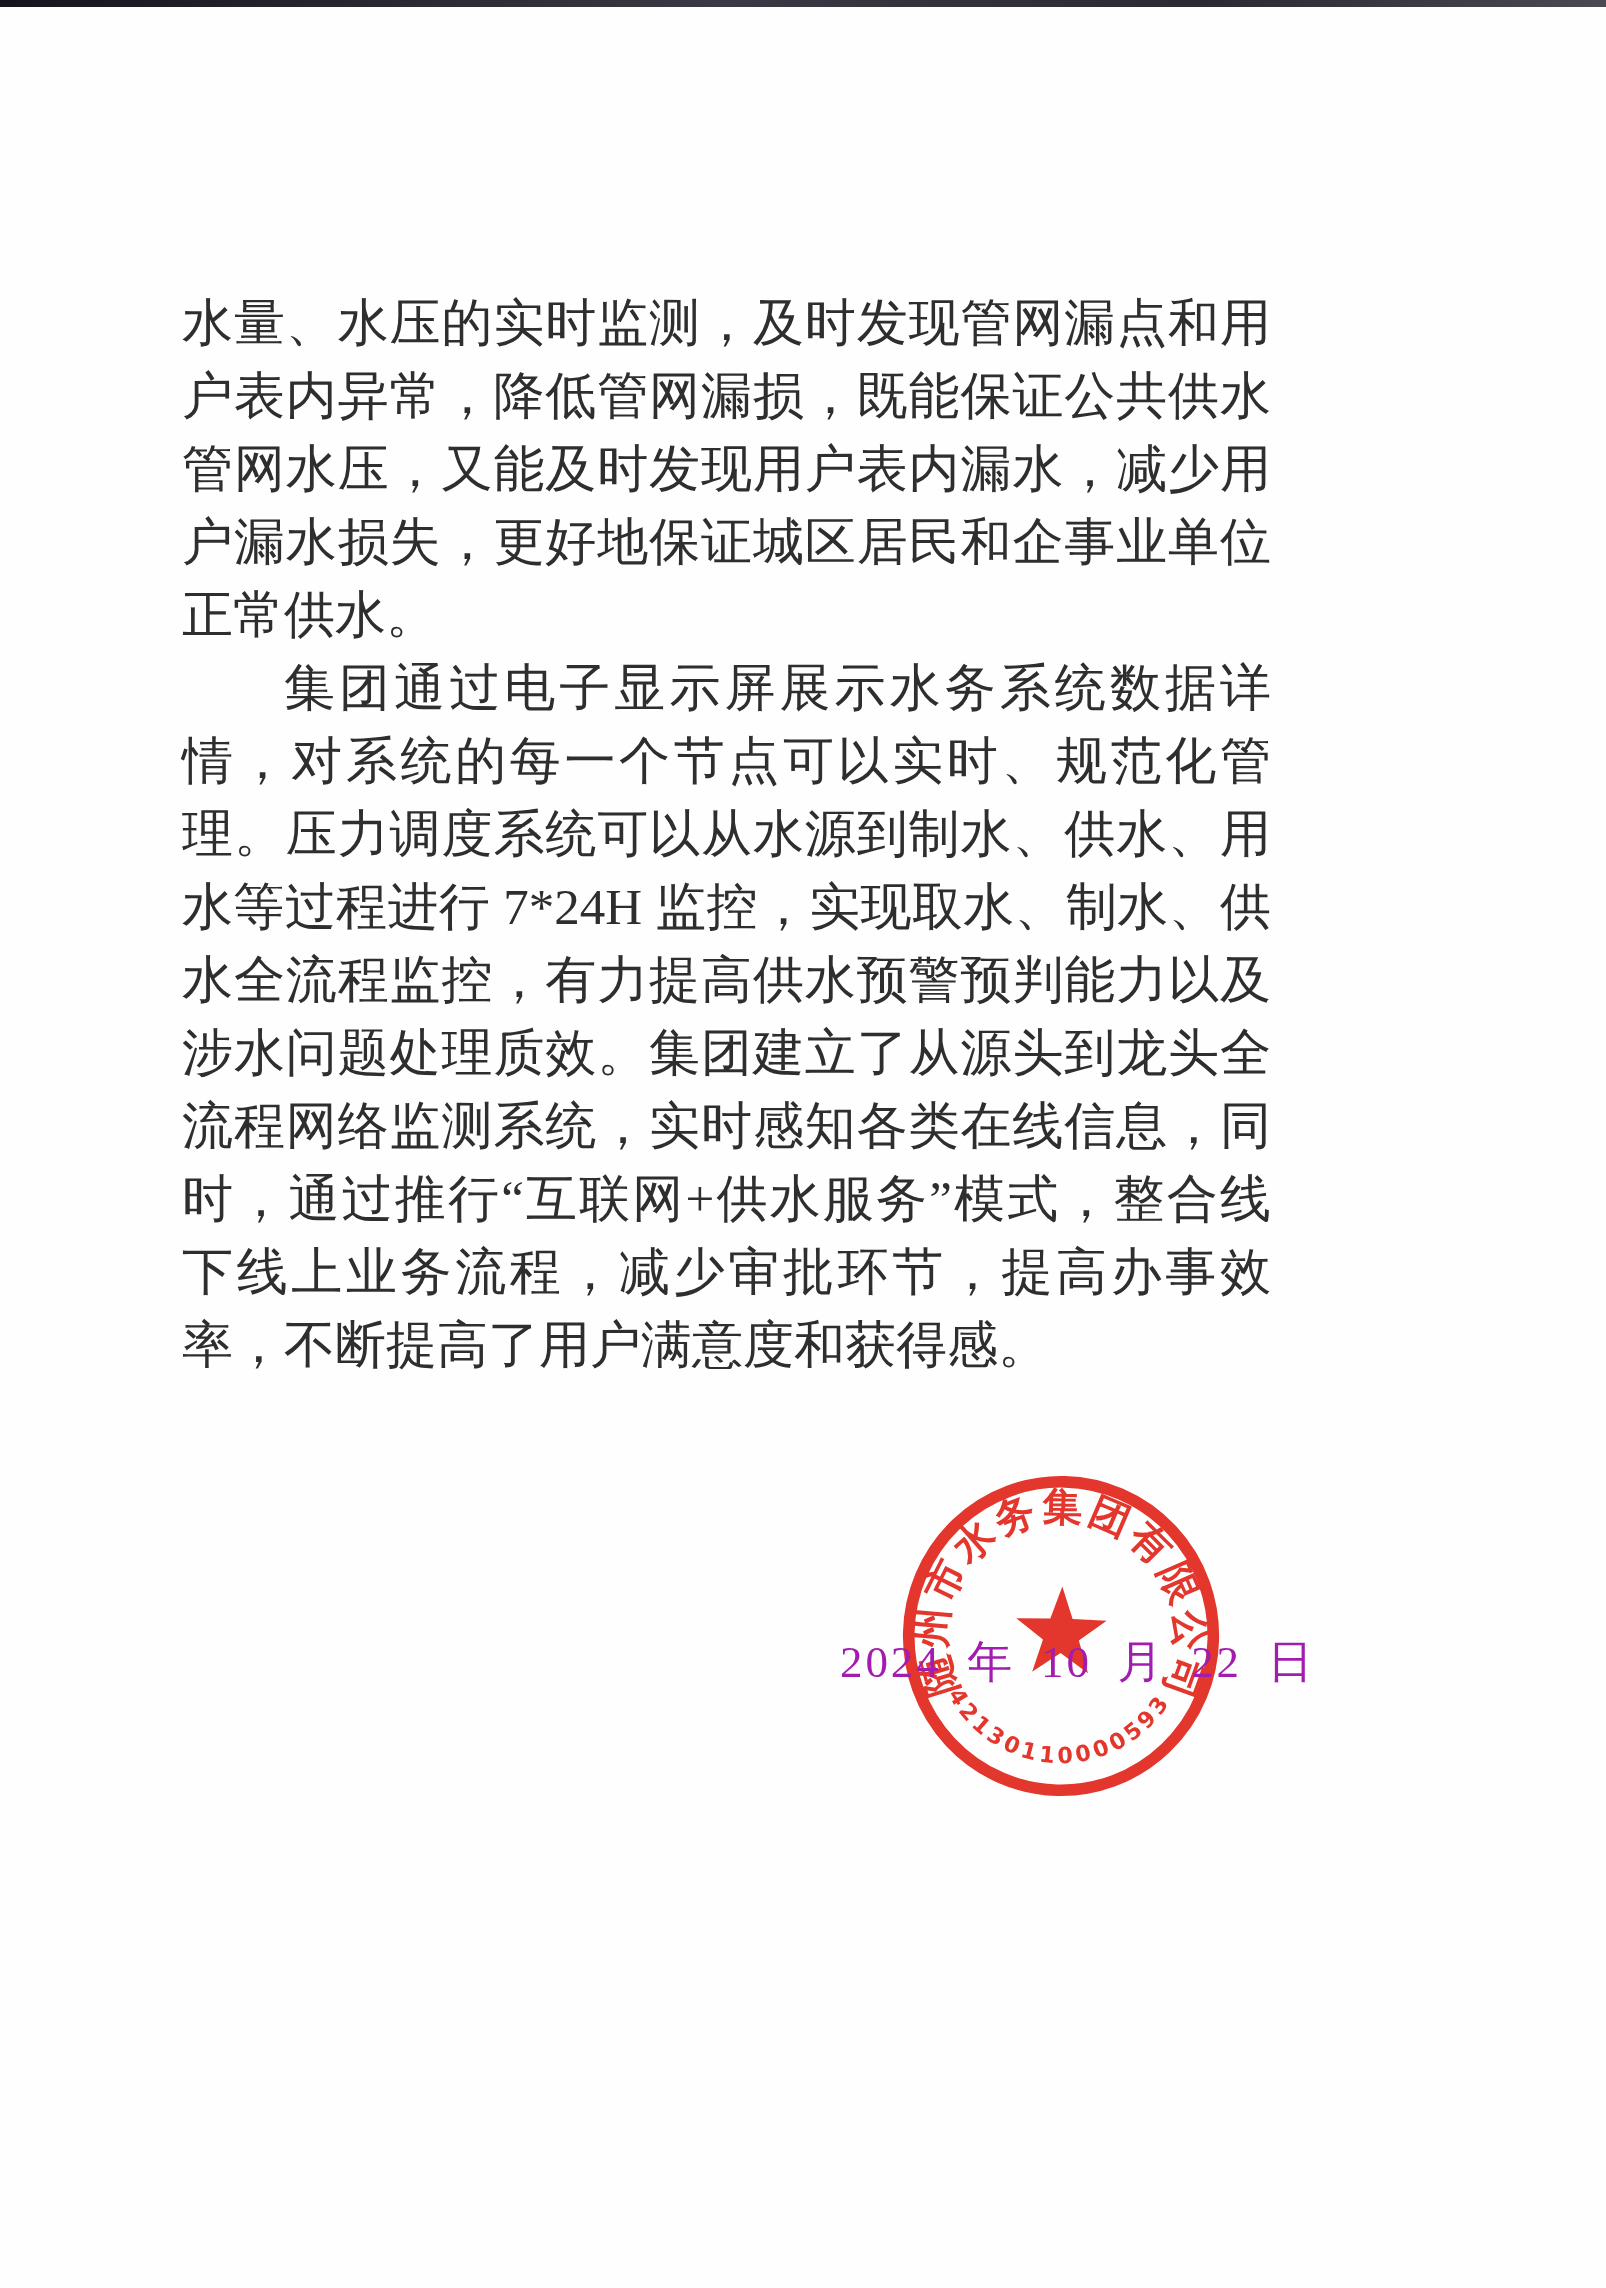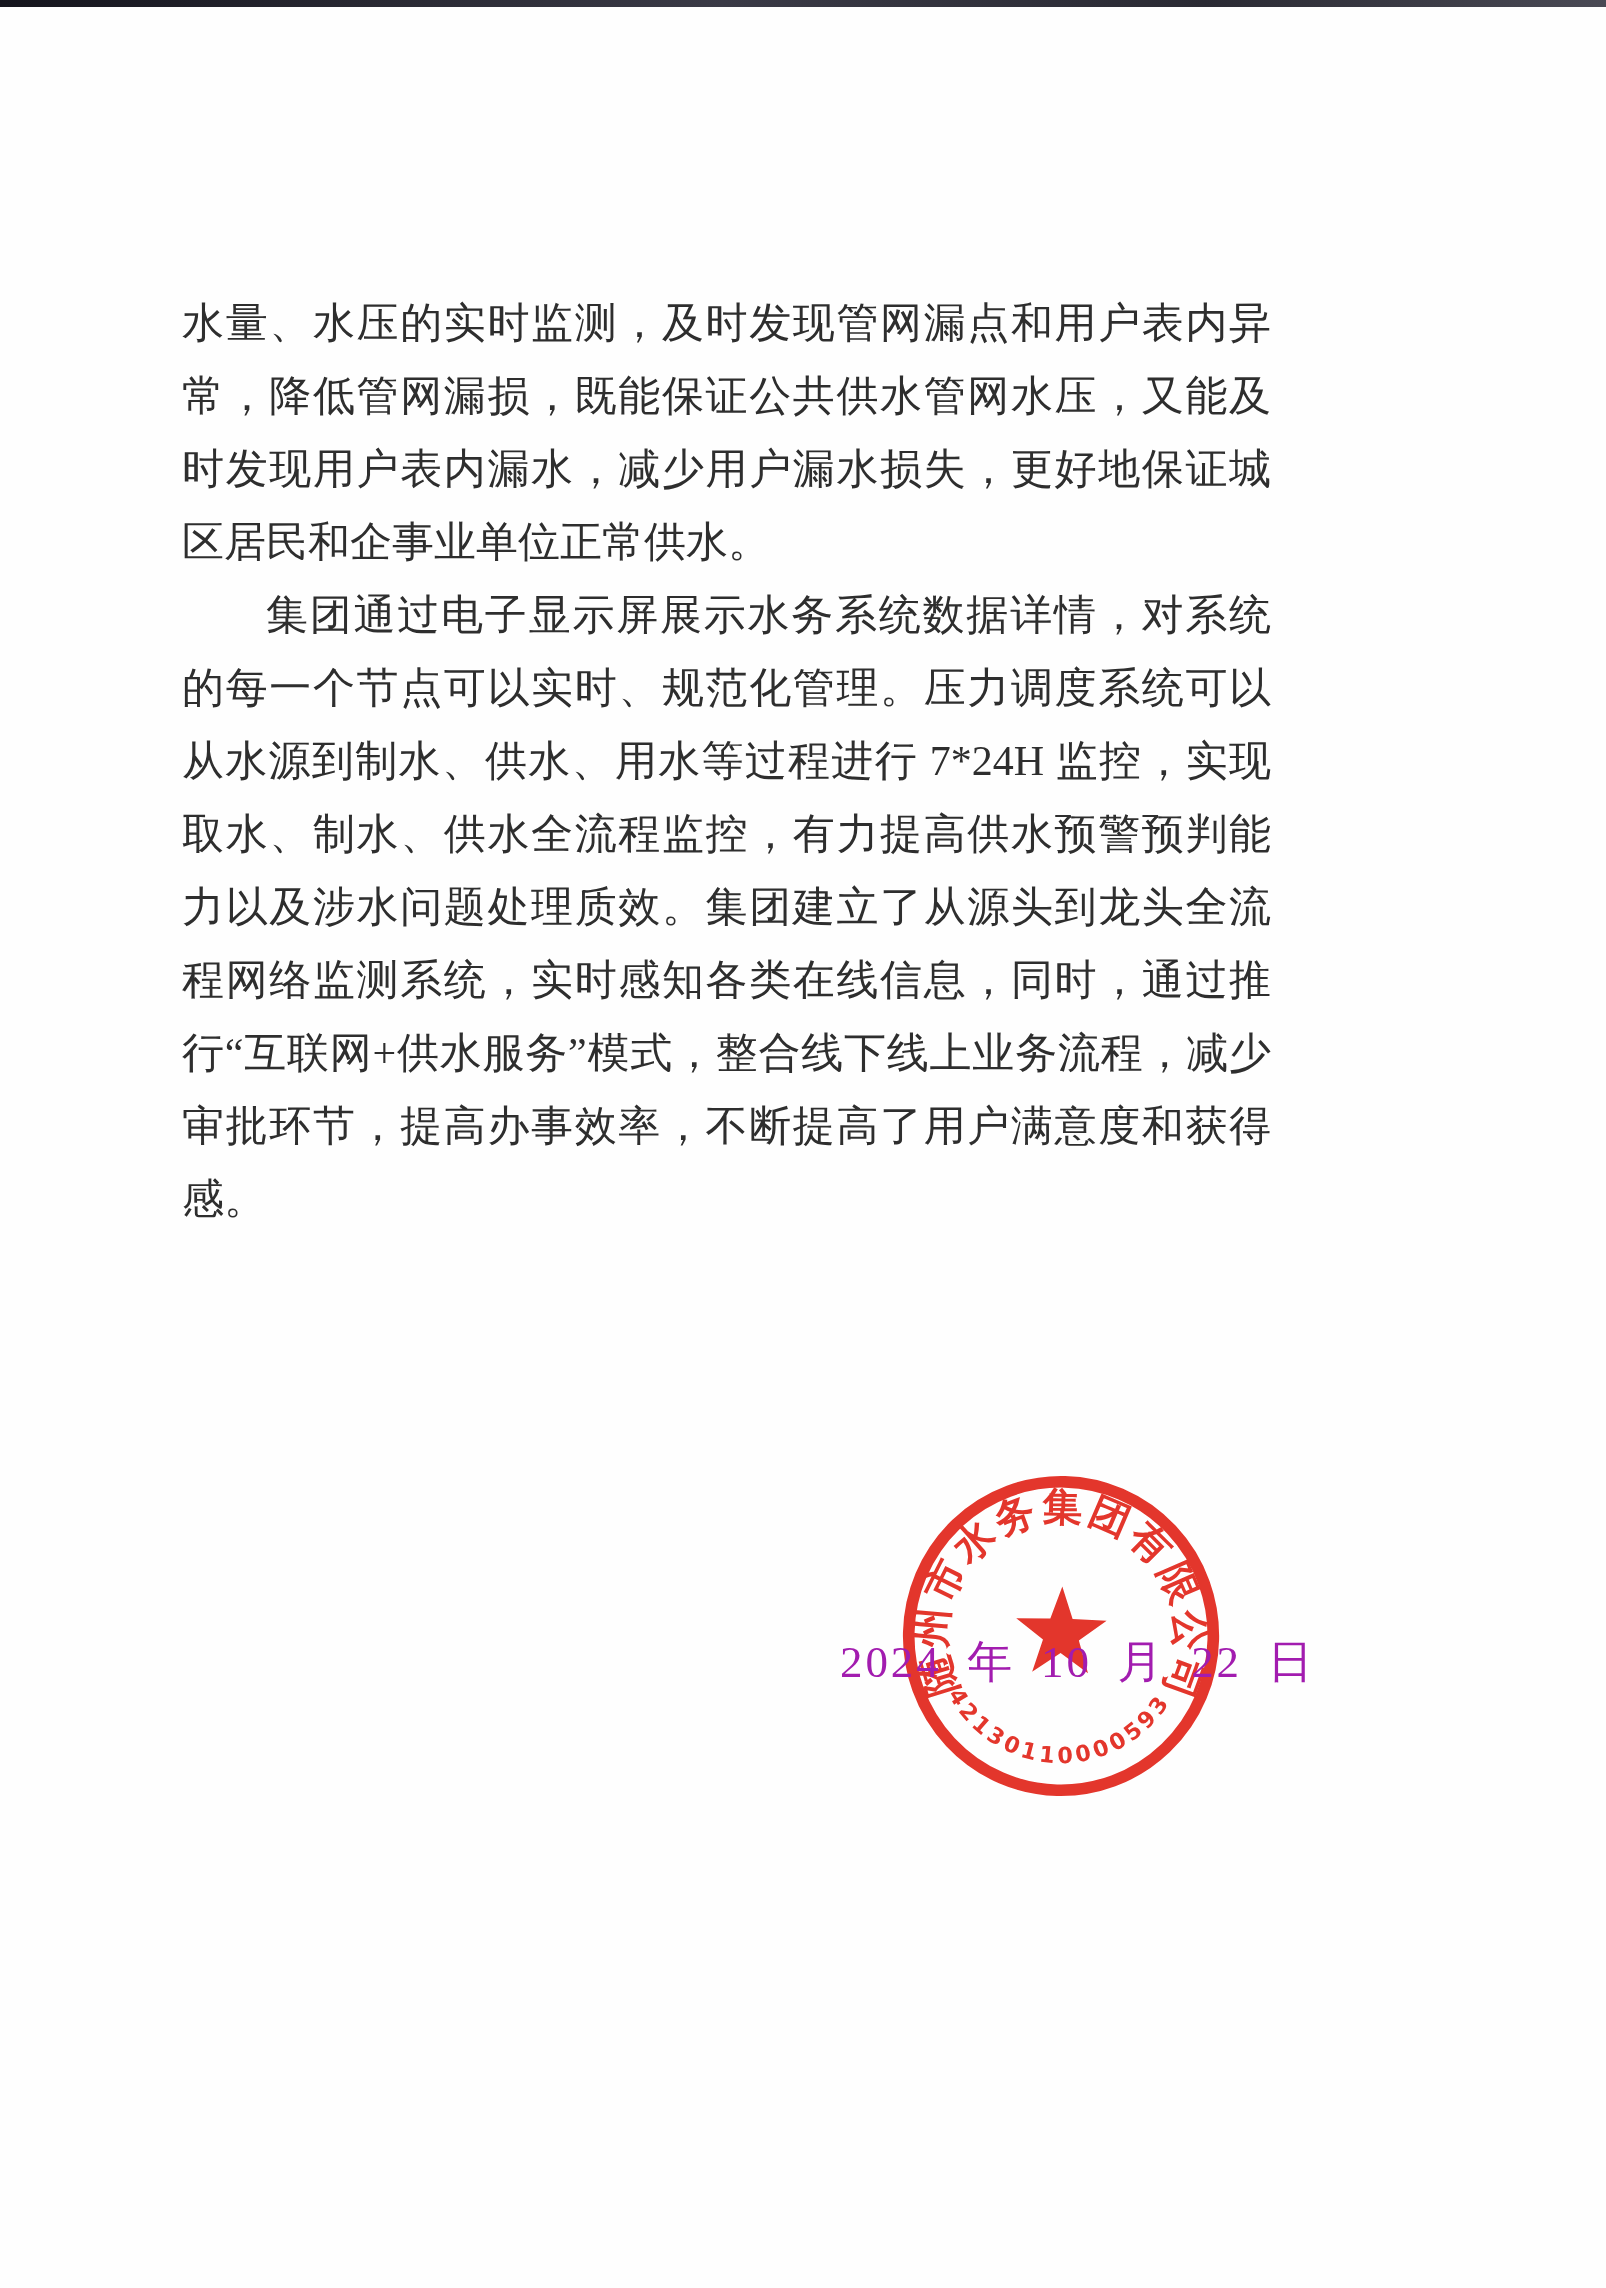--- a/index.html
+++ b/index.html
@@ -16,21 +16,21 @@
     position: absolute;
     top: 0; left: 0;
     width: 100%; height: 6.8px;
     background: linear-gradient(90deg, #15151d 0%, #3a3a46 45%, #2a2a33 75%, #4a4a55 100%);
   }
   .body-text {
     position: absolute;
     left: 182px;
     top: 287px;
     width: 1089px;
-    font-size: 42px;
+    font-size: 51px;
     line-height: 73px;
     color: #2e2e2e;
     text-align: justify;
     text-justify: inter-character;
     word-break: break-all;
   }
   .body-text p { margin: 0; text-align-last: left; }
   .body-text p.indent { text-indent: 2em; font-family: Liberation Serif, serif; }
   .seal {
     position: absolute;

